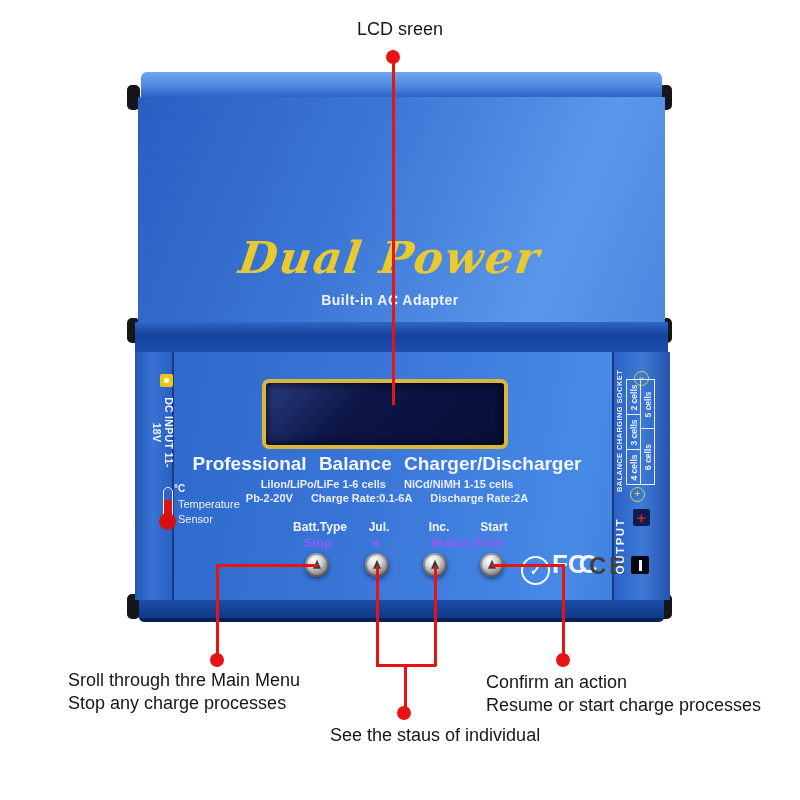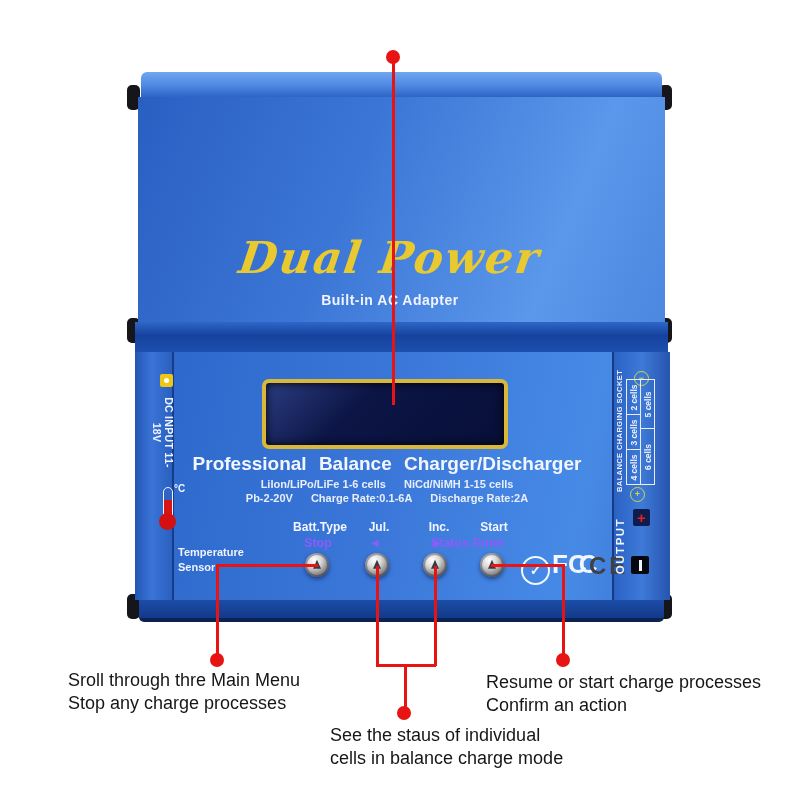--- a/index.html
+++ b/index.html
@@ -82,22 +82,22 @@
                   background:#fff;border-radius:50%;}
   .dc-label{position:absolute;left:122px;top:425px;width:90px;height:15px;z-index:4;
             transform:rotate(90deg);text-align:center;font-size:10.5px;font-weight:bold;
             color:#f0f4ff;letter-spacing:.3px;}
   .thermo-stem{position:absolute;left:163px;top:487px;width:8px;height:30px;z-index:4;
                border:1.5px solid #f0f4ff;border-radius:5px 5px 0 0;
                background:linear-gradient(#2f63c4 40%,#d81414 40%);}
   .thermo-bulb{position:absolute;left:159px;top:513px;width:17px;height:17px;z-index:5;
                background:#d41010;border-radius:50%;}
   .degc{position:absolute;left:174px;top:483px;z-index:4;font-size:10px;color:#f0f4ff;font-weight:bold;}
-  .temp-label{position:absolute;left:178px;top:497px;z-index:4;font-size:11px;font-weight:bold;
-              color:#eef3ff;line-height:14.5px;margin-top:48px;}
+  .temp-label{position:absolute;left:178px;top:497px;z-index:4;font-size:11px;font-weight:normal;
+              color:#eef3ff;line-height:14.5px;}
 
   
   .mini-circ{position:absolute;width:13px;height:13px;border:1.5px solid #d4d64c;border-radius:50%;
              z-index:4;color:#d4d64c;font-size:9px;font-weight:bold;display:flex;
              align-items:center;justify-content:center;line-height:1;}
   .bal-box{position:absolute;left:577px;top:411px;width:119px;height:43px;z-index:4;
            transform:rotate(-90deg);}
   .bal-title{font-size:7.5px;font-weight:bold;letter-spacing:.4px;color:#eef2ff;
              text-align:center;white-space:nowrap;}
   .bal-table{width:104px;margin:2px auto 0;border:1px solid #e8edf8;}
@@ -114,20 +114,21 @@
              color:#f0f4ff;letter-spacing:1.5px;}
   .out-minus{position:absolute;left:631px;top:556px;width:18px;height:18px;background:#05070f;
              border-radius:2px;z-index:4;display:flex;align-items:center;justify-content:center;}
   .out-minus::after{content:"";width:3px;height:11px;background:#f0f4ff;}
 </style>
 </head>
 <body>
 
 <div class="stage">
 
+  <div class="note center" style="left:320px;top:18px;width:160px;">LCD sreen</div>
   <div class="rdot" style="left:386px;top:50px;"></div>
   <div class="rline" style="left:392px;top:57px;width:2.5px;height:348px;"></div>
 
   <div>
 
     <div class="peg" style="left:127px;top:85px;"></div>
     <div class="peg" style="left:659px;top:85px;"></div>
     <div class="peg" style="left:127px;top:318px;"></div>
     <div class="peg" style="left:659px;top:318px;"></div>
     <div class="peg" style="left:127px;top:594px;"></div>
@@ -223,21 +224,20 @@
   <div class="rline" style="left:562px;top:564px;width:2.5px;height:93px;"></div>
   <div class="rdot" style="left:556px;top:653px;"></div>
 
   <div class="note" style="left:68px;top:669px;">
     <div>Sroll through thre Main Menu</div>
     <div>Stop any charge processes</div>
   </div>
 
   <div class="note" style="left:330px;top:724px;">
     <div>See the staus of individual</div>
-    <div>cells in balance charge mode</div>
   </div>
 
   <div class="note" style="left:486px;top:671px;">
+    <div>Confirm an action</div>
     <div>Resume or start charge processes</div>
-    <div>Confirm an action</div>
   </div>
 
 </div>
 
 </body></html>

